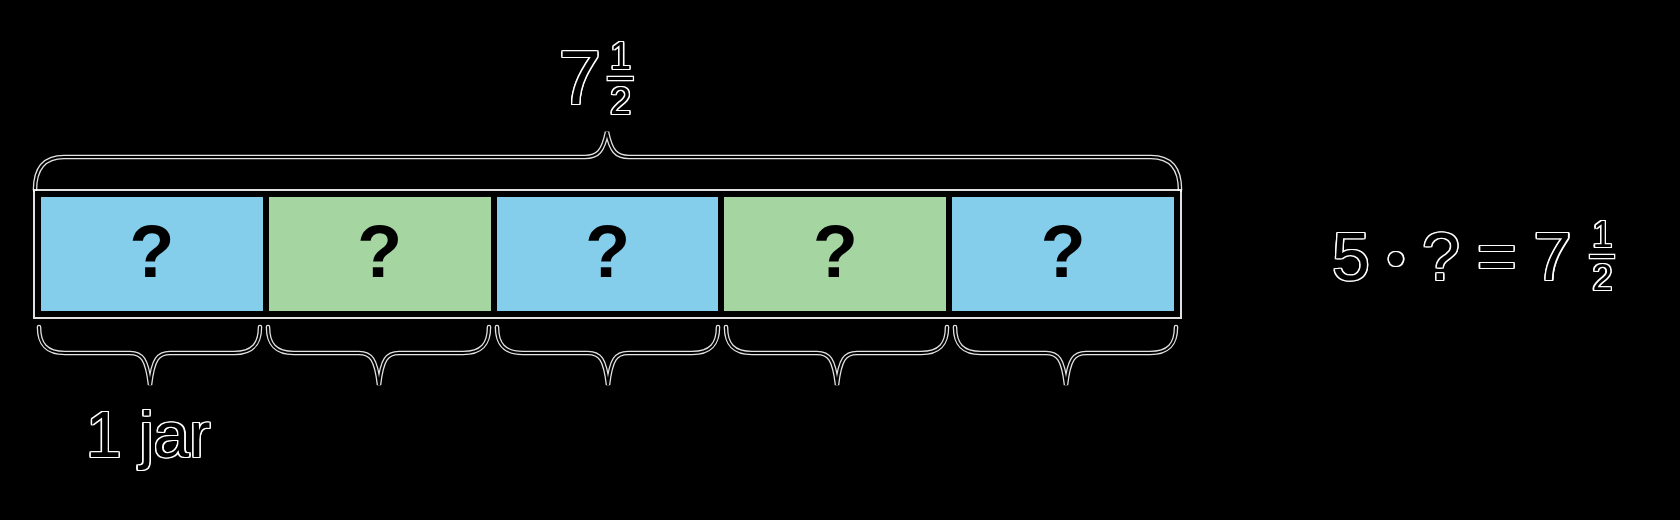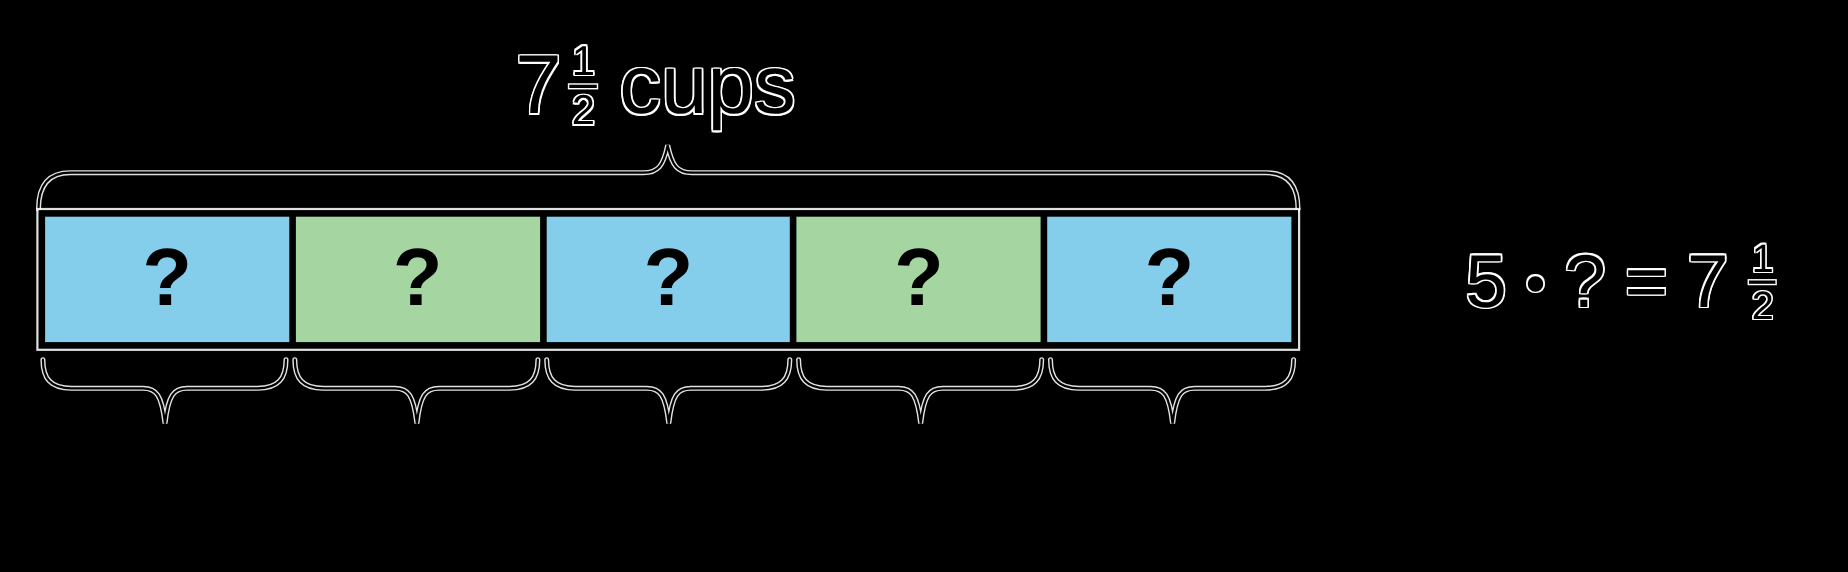--- a/index.html
+++ b/index.html
@@ -157,41 +157,41 @@
     </g>
   </svg>
 
   <div class="top-label outl">
     <span>7</span>
     <span class="frac">
       <span class="num">1</span>
       <span class="bar"></span>
       <span class="den">2</span>
     </span>
-    <span class="unit">cups</span>
   </div>
 
   <div class="tape">
     <div class="cell" style="background: rgb(133, 206, 235);">
       <span class="q">?</span>
     </div>
     <div class="cell" style="background: rgb(165, 214, 161);">
       <span class="q">?</span>
     </div>
     <div class="cell" style="background: rgb(133, 206, 235);">
       <span class="q">?</span>
     </div>
     <div class="cell" style="background: rgb(165, 214, 161);">
       <span class="q">?</span>
     </div>
     <div class="cell" style="background: rgb(133, 206, 235);">
       <span class="q">?</span>
     </div>
   </div>
 
+  <div class="jar-label outl">1 jar</div>
 
   <div class="equation outl">
     <span>5</span>
     <span class="op">•</span>
     <span>?</span>
     <span>=</span>
     <span>7</span>
     <span class="frac">
       <span class="num">1</span>
       <span class="bar"></span>

